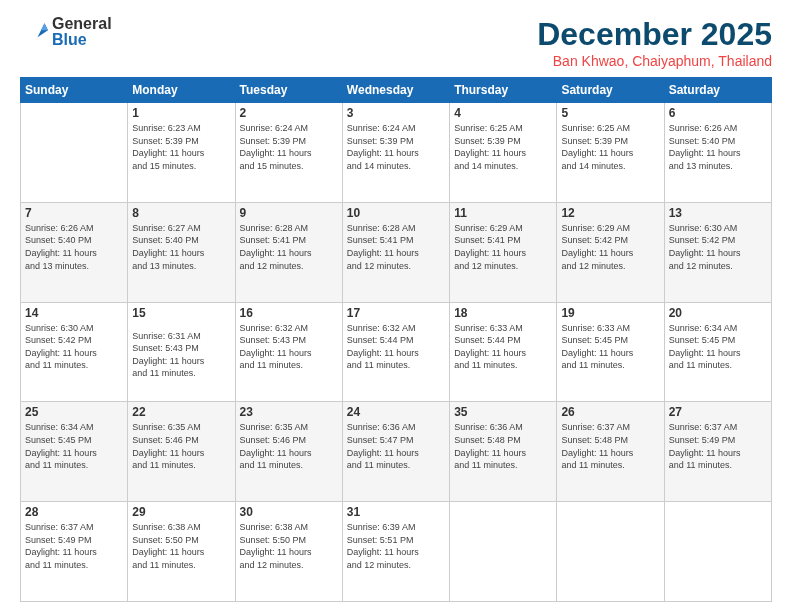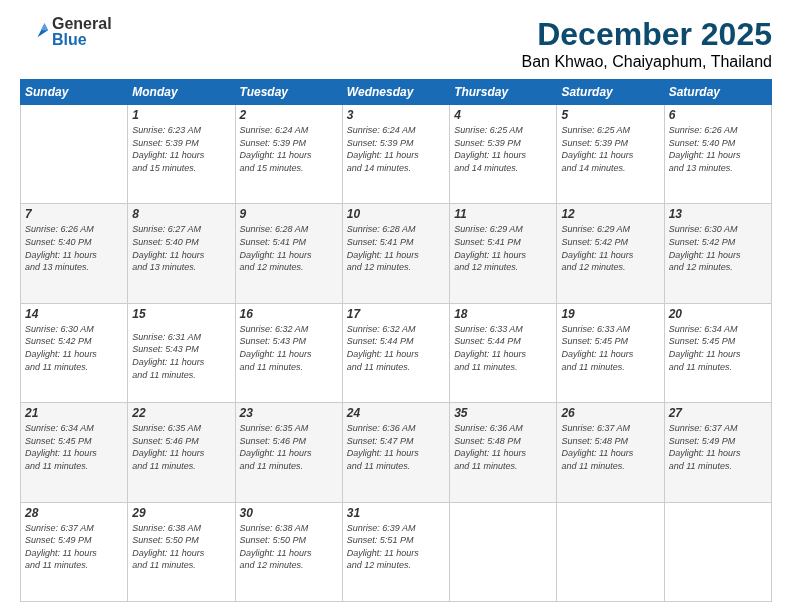--- a/index.html
+++ b/index.html
@@ -49,30 +49,29 @@
     }
     .title-area {
       text-align: right;
     }
     .month-title {
       font-size: 32px;
       font-weight: bold;
       color: #0c4a6e;
     }
     .subtitle {
-      font-size: 16px;
-      color: #000000;
+      font-size: 14px;
+      color: #ef4444;
     }
     .calendar {
       flex: 1;
       border: 1px solid #ccc;
       border-collapse: collapse;
       width: 100%;
       table-layout: fixed;
-      font-style: italic;
     }
     .calendar th {
       background: #1a6bb5;
       color: #fff;
       font-size: 12px;
       font-weight: bold;
       padding: 5px 4px;
       text-align: left;
       border: 1px solid #1a6bb5;
     }
@@ -286,21 +285,21 @@
           <td>
             <span class="day-num">20</span>
             <div class="cell-info" style="white-space: pre-line;">Sunrise: 6:34 AM
 Sunset: 5:45 PM
 Daylight: 11 hours
 and 11 minutes.</div>
           </td>
         </tr>
         <tr>
           <td>
-            <span class="day-num">21</span>
+            <span class="day-num">25</span>
             <div class="cell-info" style="white-space: pre-line;">Sunrise: 6:34 AM
 Sunset: 5:45 PM
 Daylight: 11 hours
 and 11 minutes.</div>
           </td>
           <td>
             <span class="day-num">22</span>
             <div class="cell-info" style="white-space: pre-line;">Sunrise: 6:35 AM
 Sunset: 5:46 PM
 Daylight: 11 hours

